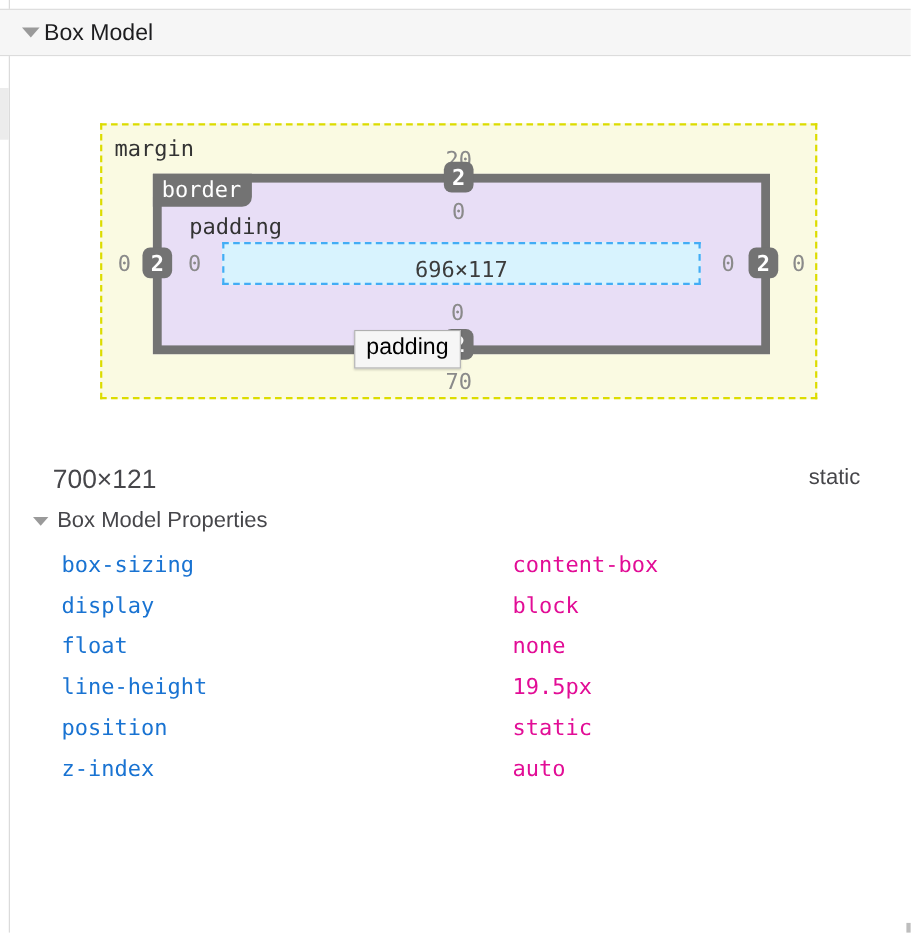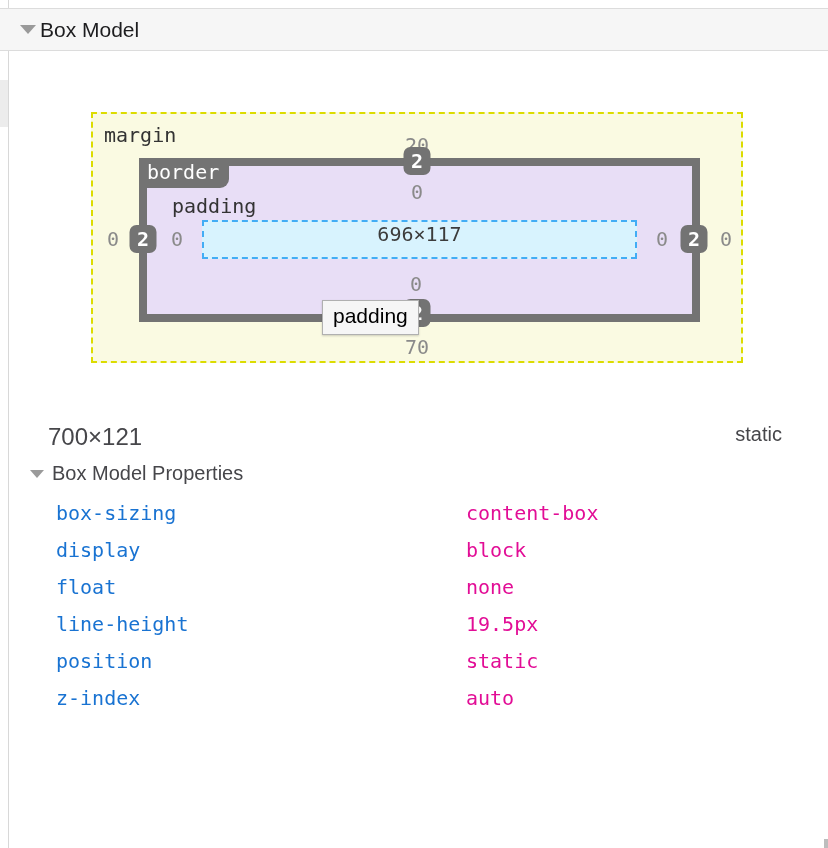--- a/index.html
+++ b/index.html
@@ -39,21 +39,21 @@
   .border-box{position:absolute;left:46px;top:44px;width:561px;height:164px;
     background:var(--padding-fill);border:8px solid var(--border-gray);}
   .border-tab{position:absolute;left:-8px;top:-8px;height:30px;min-width:88px;
     background:var(--border-gray);color:#fff;border-bottom-right-radius:9px;
     font:20px "DejaVu Sans Mono",monospace;display:flex;align-items:center;
     padding:0 10px 2px 8px;}
   .padding-label{position:absolute;left:25px;top:28px;
     font:20px "DejaVu Sans Mono",monospace;color:#333;}
   .content-box{position:absolute;left:109px;top:106px;width:435px;height:39px;
     background:var(--content-fill);border:2px dashed var(--content-dash);
-    display:flex;align-items:flex-start;justify-content:center;
+    display:flex;align-items:flex-end;justify-content:center;
     font:20px "DejaVu Sans Mono",monospace;color:#3c3c3c;}
   .dval{position:absolute;transform:translate(-50%,-50%);
     font:20px "DejaVu Sans Mono",monospace;color:var(--diagram-num);z-index:1;white-space:nowrap;}
   .badge{position:absolute;width:27px;height:28px;transform:translate(-50%,-50%);
     background:var(--border-gray);color:#fff;border-radius:7px;z-index:2;
     font:bold 20px "DejaVu Sans Mono",monospace;
     display:flex;align-items:center;justify-content:center;}
   .tooltip{position:absolute;left:229px;top:186px;z-index:5;
     background:#f6f6f6;border:1px solid #b0b0b0;box-shadow:0 1px 2px rgba(0,0,0,0.18);
     padding:3px 10px 6px 10px;font:21px "Liberation Sans",sans-serif;color:#000;}

